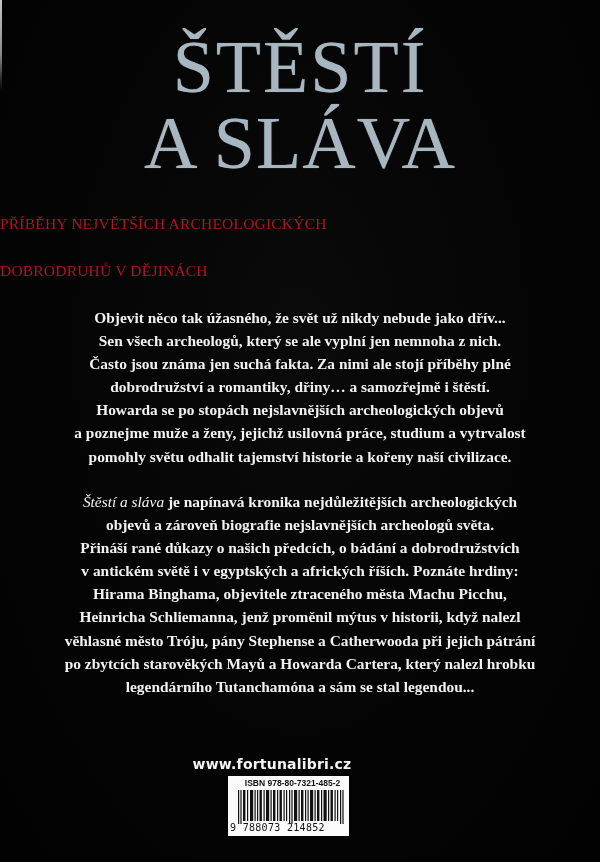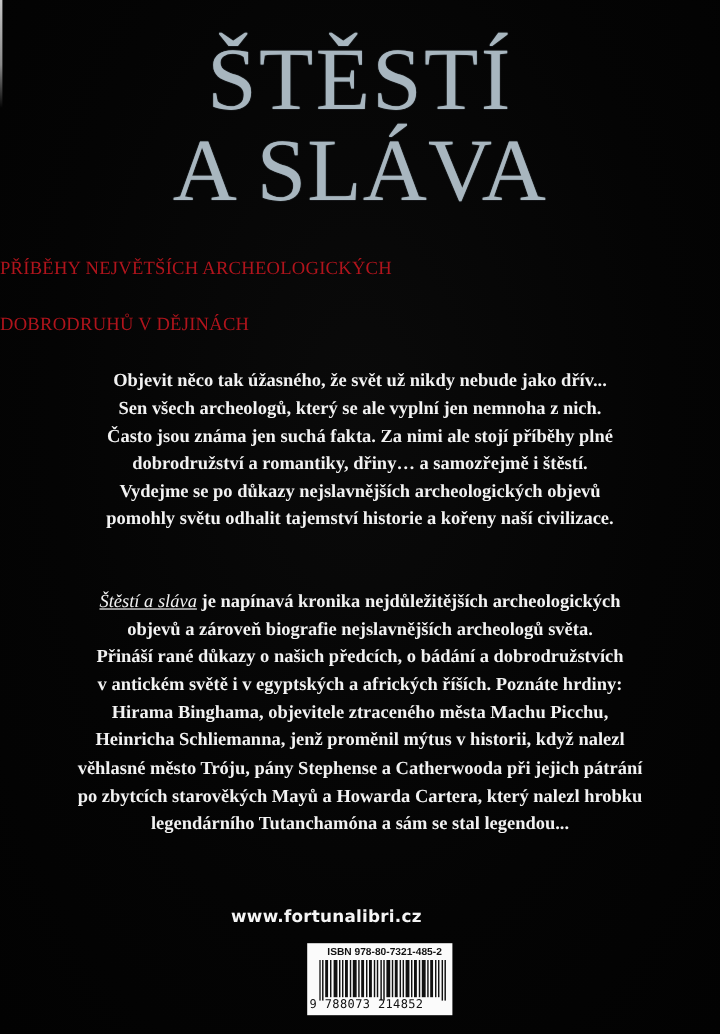--- a/index.html
+++ b/index.html
@@ -72,45 +72,43 @@
     }
     .body-text .line {
       display: block;
       white-space: nowrap;
     }
     .body-text.p1 { top: 306px; }
     .body-text.p2 { top: 490px; }
     .body-text em {
       font-weight: normal;
       font-style: italic;
-      text-decoration: underline;
     }
     .website {
       position: absolute;
       left: 0;
       width: 544px;
       top: 755px;
       text-align: center;
       color: #f5f5f5;
       font-family: "DejaVu Sans", "Liberation Sans", sans-serif;
       font-weight: bold;
       font-size: 14px;
       line-height: 18px;
       letter-spacing: 0.2px;
       padding-left: 0;
     }
     .barcode-box {
       position: absolute;
-      left: 256px;
+      left: 228px;
       top: 776px;
       width: 121px;
       height: 60px;
       background: #fbfbfb;
       box-sizing: border-box;
-      margin-top: 10px;
     }
     .isbn-text {
       position: absolute;
       left: 0;
       top: 3px;
       width: 121px;
       text-align: center;
       font-family: "Liberation Sans", "DejaVu Sans", sans-serif;
       font-weight: bold;
       font-size: 8.5px;
@@ -149,21 +147,22 @@
   <h1 class="title l2">A SLÁVA</h1>
 
   <div class="subtitle l1">PŘÍBĚHY NEJVĚTŠÍCH ARCHEOLOGICKÝCH</div>
   <div class="subtitle l2">DOBRODRUHŮ V DĚJINÁCH</div>
 
   <p class="body-text p1">
     <span class="line">Objevit něco tak úžasného, že svět už nikdy nebude jako dřív...</span>
     <span class="line">Sen všech archeologů, který se ale vyplní jen nemnoha z nich.</span>
     <span class="line">Často jsou známa jen suchá fakta. Za nimi ale stojí příběhy plné</span>
     <span class="line">dobrodružství a romantiky, dřiny… a samozřejmě i štěstí.</span>
-    <span class="line">Vydejme se po důkazy nejslavnějších archeologických objevů</span>
+    <span class="line">Howarda se po stopách nejslavnějších archeologických objevů</span>
+    <span class="line">a poznejme muže a ženy, jejichž usilovná práce, studium a vytrvalost</span>
     <span class="line">pomohly světu odhalit tajemství historie a kořeny naší civilizace.</span>
   </p>
 
   <p class="body-text p2">
     <span class="line"><em>Štěstí a sláva</em><span> je napínavá kronika nejdůležitějších archeologických</span></span>
     <span class="line">objevů a zároveň biografie nejslavnějších archeologů světa.</span>
     <span class="line">Přináší rané důkazy o našich předcích, o bádání a dobrodružstvích</span>
     <span class="line">v antickém světě i v egyptských a afrických říších. Poznáte hrdiny:</span>
     <span class="line">Hirama Binghama, objevitele ztraceného města Machu Picchu,</span>
     <span class="line">Heinricha Schliemanna, jenž proměnil mýtus v historii, když nalezl</span>

